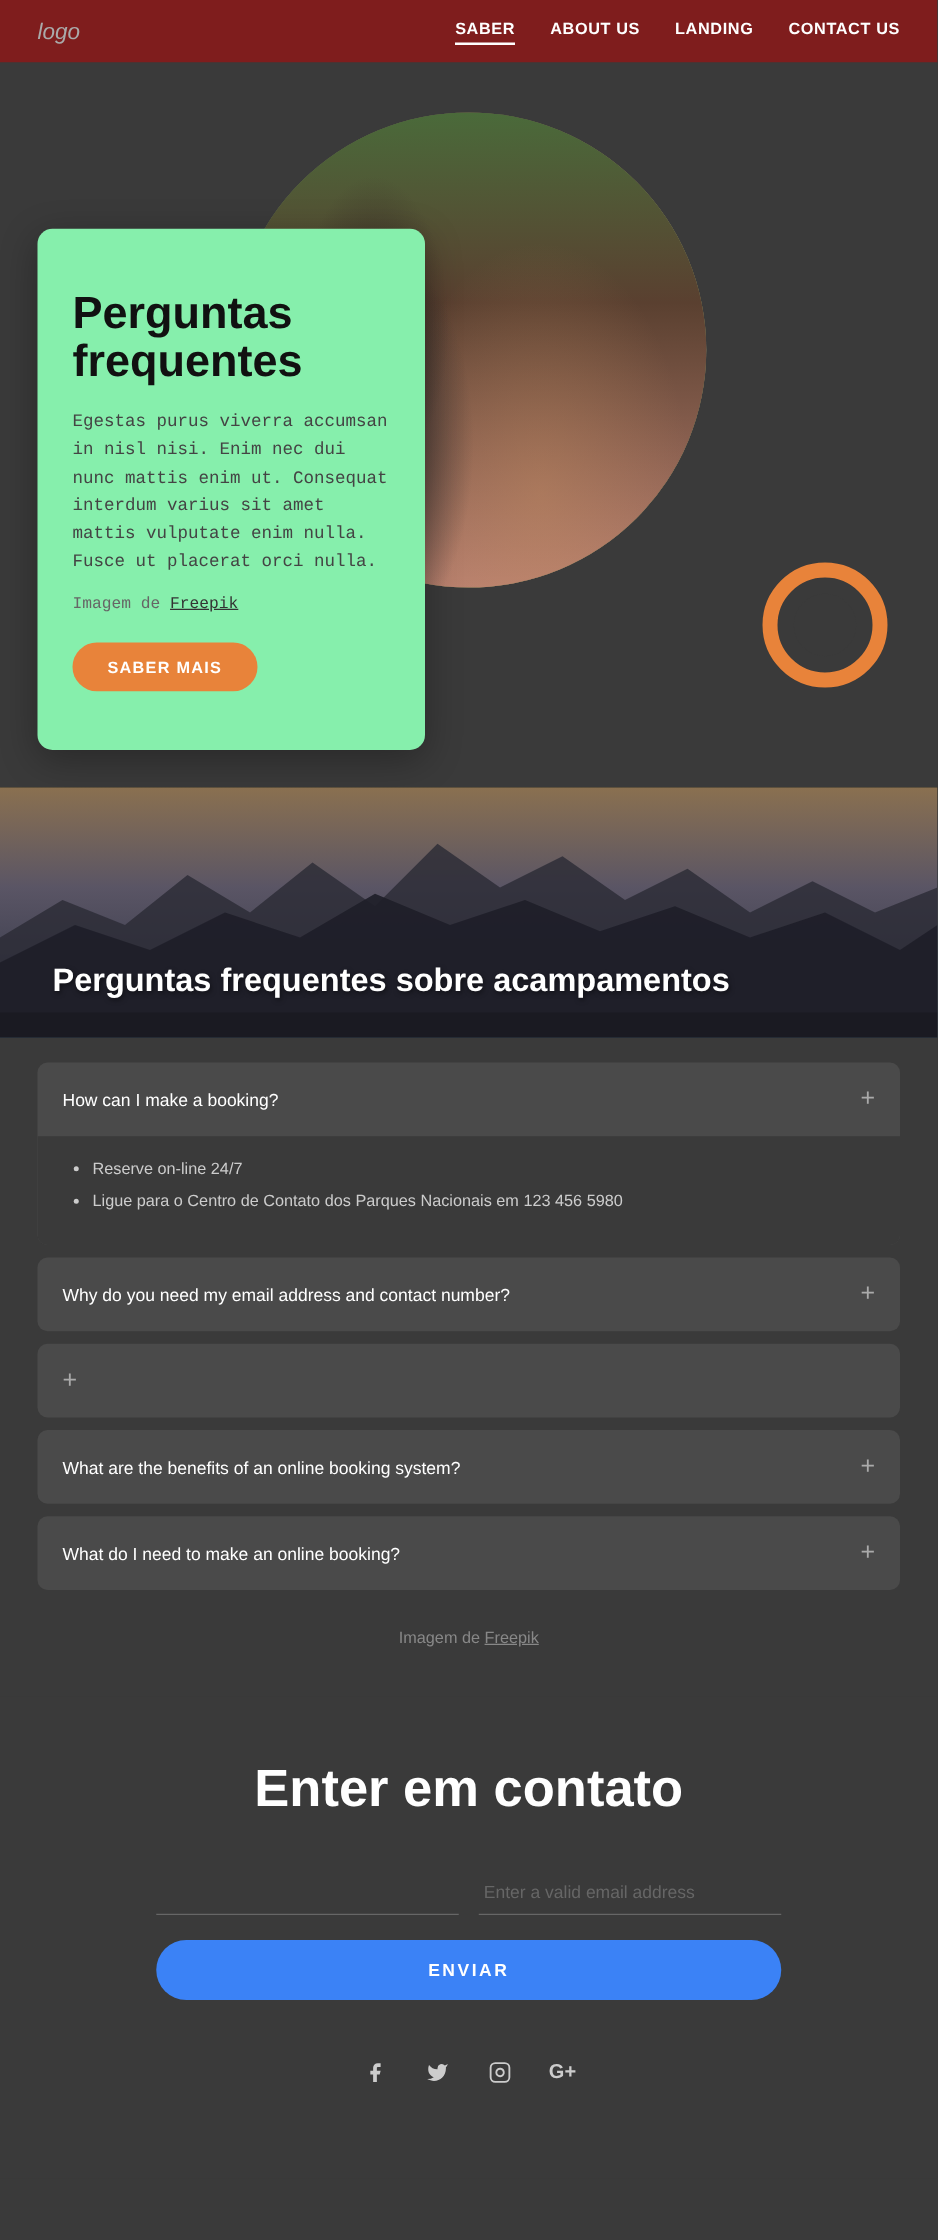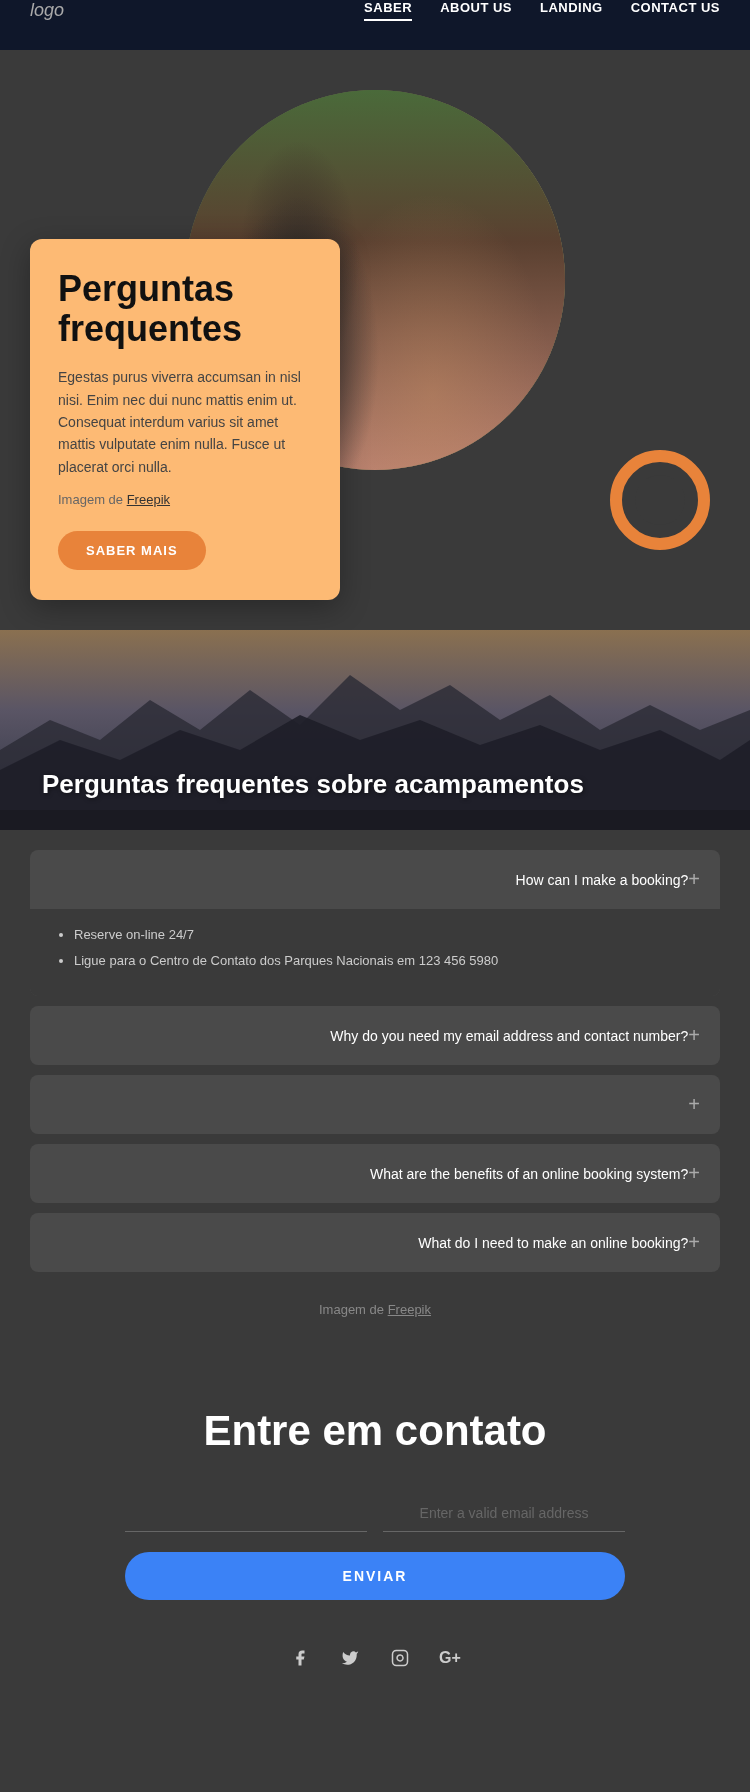--- a/index.html
+++ b/index.html
@@ -7,25 +7,25 @@
       font-family: 'Arial', sans-serif;
       background: #3a3a3a;
       color: #fff;
       width: 750px;
       min-height: 1792px;
       overflow-x: hidden;
     }
 
     
     nav {
-      background: #0f172a;
-      display: flex;
-      align-items: flex-start;
+      background: #7f1d1d;
+      display: flex;
+      align-items: center;
       justify-content: space-between;
-      padding: 0 30px;
+      padding: 17px 30px;
       height: 50px;
     }
     .nav-logo {
       color: #aaa;
       font-size: 18px;
       font-style: italic;
     }
     .nav-links {
       display: flex;
       gap: 28px;
@@ -97,39 +97,40 @@
       height: 50px;
       border-radius: 50%;
       background: #3a3a3a;
     }
 
     
     .hero-card {
       position: absolute;
       bottom: 30px;
       left: 30px;
-      background: #fdba74;
+      background: #86efac;
       color: #222;
       border-radius: 12px;
-      padding: 30px 28px;
+      padding: 47px 28px;
       width: 310px;
       box-shadow: 0 8px 30px rgba(0,0,0,0.3);
     }
     .hero-card h1 {
       font-size: 36px;
       font-weight: 800;
       line-height: 1.1;
       margin-bottom: 18px;
       color: #111;
     }
     .hero-card p {
       font-size: 14px;
       line-height: 1.6;
       color: #444;
       margin-bottom: 12px;
+      font-family: Liberation Mono, monospace;
     }
     .hero-card .attribution {
       font-size: 13px;
       color: #666;
       margin-bottom: 20px;
     }
     .hero-card .attribution a {
       color: #333;
       text-decoration: underline;
     }
@@ -196,21 +197,21 @@
 
     .faq-item {
       background: #4a4a4a;
       border-radius: 8px;
       margin-bottom: 10px;
       overflow: hidden;
     }
     .faq-header {
       display: flex;
       align-items: center;
-      justify-content: flex-end;
+      justify-content: space-between;
       padding: 18px 20px;
       cursor: pointer;
       color: #fff;
       font-size: 14px;
     }
     .faq-plus {
       color: #aaa;
       font-size: 20px;
       font-weight: 300;
     }
@@ -263,21 +264,20 @@
     }
     .form-input {
       flex: 1;
       background: transparent;
       border: none;
       border-bottom: 1px solid #666;
       color: #ccc;
       padding: 10px 4px;
       font-size: 14px;
       outline: none;
-      text-align: center;
     }
     .form-input::placeholder {
       color: #666;
     }
     .form-textarea {
       width: 100%;
       background: transparent;
       border: none;
       border-bottom: 1px solid #666;
       color: #ccc;
@@ -452,21 +452,21 @@
     </div>
   </div>
 
   <p class="faq-attribution">
     <span>Imagem de</span>
     <a href="#">Freepik</a>
   </p>
 </section>
 
 <section class="contact-section">
-  <h2 class="contact-title">Entre em contato</h2>
+  <h2 class="contact-title">Enter em contato</h2>
   <div class="contact-form">
     <div class="form-row">
       <input type="text" class="form-input" placeholder="" style="">
       <input type="email" class="form-input" placeholder="Enter a valid email address" style="">
     </div>
     <button class="btn-submit">ENVIAR</button>
   </div>
 
   <div class="social-icons">
     <a class="social-icon" href="#">

